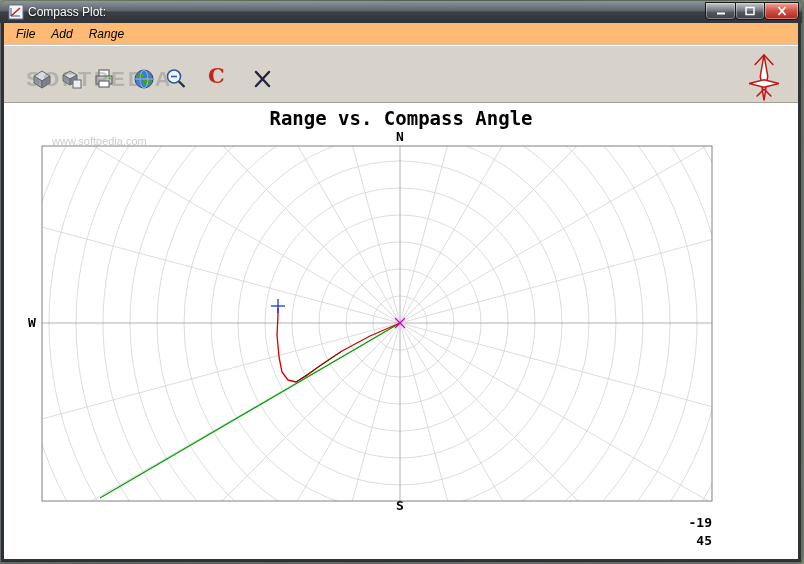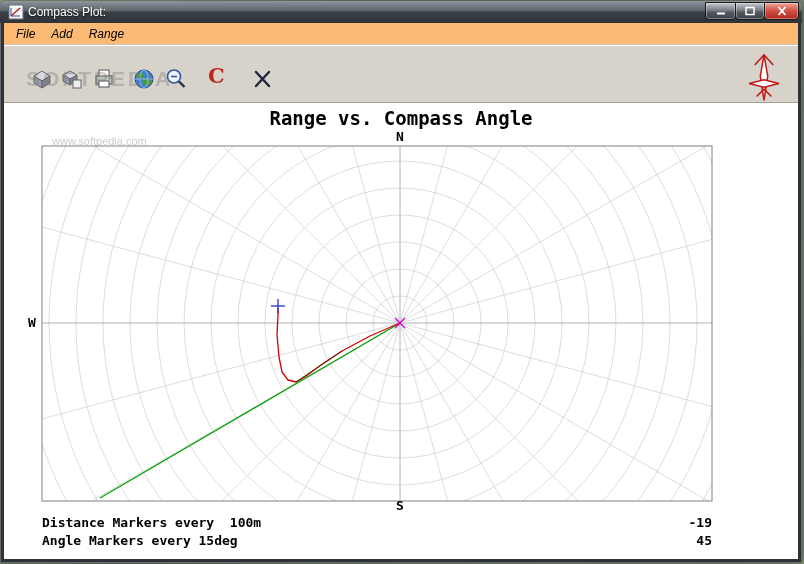--- a/index.html
+++ b/index.html
@@ -186,20 +186,18 @@
           <line x1="251" y1="177" x2="265" y2="177" stroke="#2233cc" stroke-width="1.3"></line>
           <line x1="258" y1="170" x2="258" y2="184" stroke="#2233cc" stroke-width="1.3"></line>
           <line x1="375" y1="189" x2="385" y2="199" stroke="#cc00cc" stroke-width="1.3"></line>
           <line x1="375" y1="199" x2="385" y2="189" stroke="#cc00cc" stroke-width="1.3"></line>
           <rect x="22" y="17" width="670" height="355" fill="none" stroke="#808080" stroke-width="1"></rect>
           <text x="380" y="12" text-anchor="middle" font-family="'DejaVu Sans Mono',monospace" font-size="13" font-weight="bold" fill="#000">N</text>
           <text x="380" y="381" text-anchor="middle" font-family="'DejaVu Sans Mono',monospace" font-size="13" font-weight="bold" fill="#000">S</text>
           <text x="12" y="198" text-anchor="middle" font-family="'DejaVu Sans Mono',monospace" font-size="13" font-weight="bold" fill="#000">W</text>
         </svg>
 
-      <div class="footer-line fl1">Distance Markers every  100m</div>
-      <div class="footer-line fl2">Angle Markers every 15deg</div>
       <div class="footer-line fv fv1">-19</div>
       <div class="footer-line fv fv2">45</div>
 
     </div>
   </div>
 </div>
 
 </body></html>

